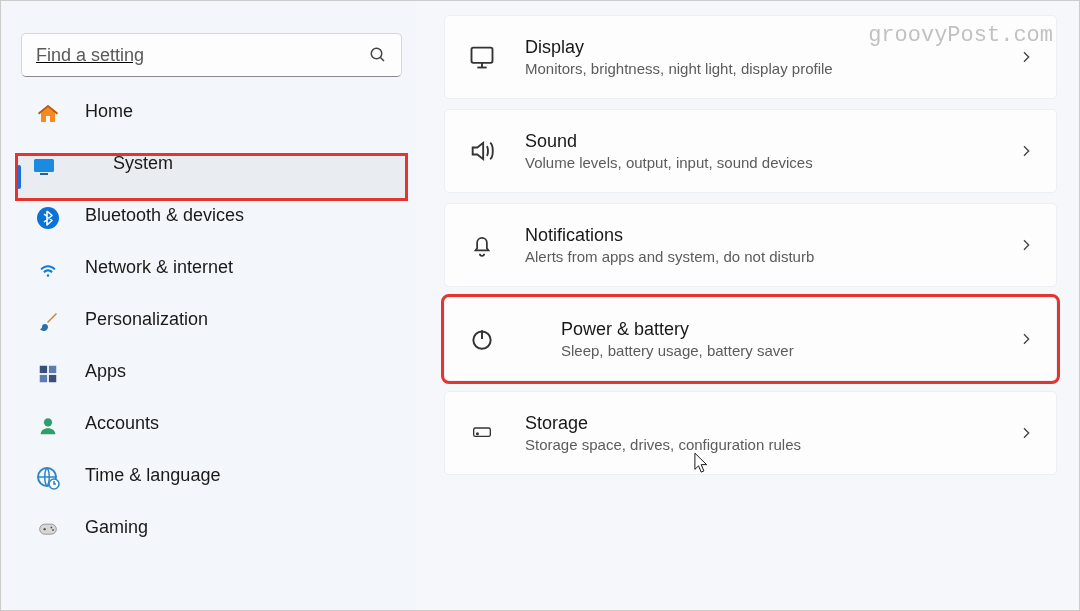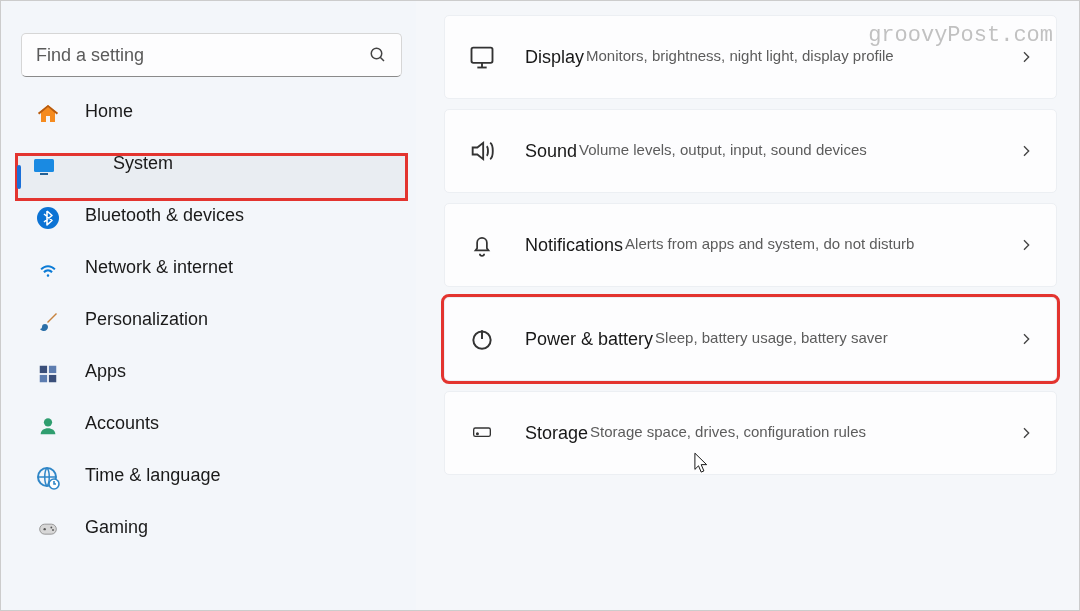--- a/index.html
+++ b/index.html
@@ -21,20 +21,21 @@
   .search-box {
     display: flex;
     align-items: center;
     background: #fdfdfe;
     border: 1px solid #d6d6d6;
     border-bottom: 1.5px solid #8a8a8a;
     border-radius: 5px;
     height: 44px;
     padding: 16px 14px;
     margin: 14px 6px 22px 6px;
+    text-decoration: underline;
   }
   .search-box input {
     flex: 1;
     border: none;
     outline: none;
     background: transparent;
     font-size: 18px;
     color: #222;
   }
   .search-box input::placeholder { color: #5a5a5a; }
@@ -93,29 +94,30 @@
     display: flex;
     align-items: center;
     padding: 16px 22px;
     cursor: pointer;
     position: relative;
     min-height: 84px;
   }
   .setting-row.highlight-red {
     outline: 3px solid #e3342f;
     outline-offset: 0;
+    gap: 36px;
   }
   .row-icon {
     width: 30px; height: 30px;
     margin-right: 28px;
     color: #333;
     display: flex; align-items: center; justify-content: center;
     flex-shrink: 0;
   }
-  .row-text { flex: 1; display: flex; flex-direction: row; gap: 2px; }
+  .row-text { flex: 1; display: flex; flex-direction: column; gap: 2px; }
   .row-title { font-size: 18px; color: #181818; font-weight: 400; }
   .row-sub { font-size: 15px; color: #5c5c5c; }
   .chevron { width: 16px; height: 16px; color: #434343; flex-shrink: 0; }
   .watermark {
     position: absolute;
     top: 22px; right: 26px;
     font-family: Liberation Mono, monospace;
     font-size: 22px;
     color: rgba(120,120,120,0.45);
     pointer-events: none;

